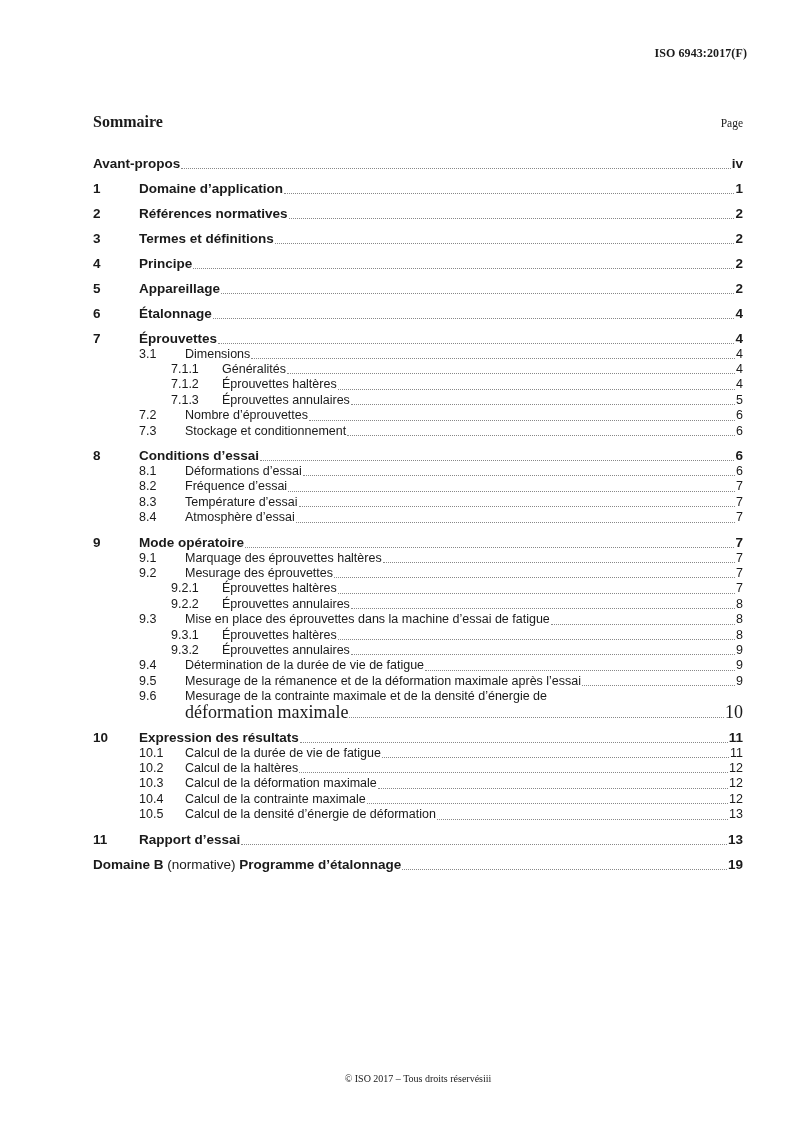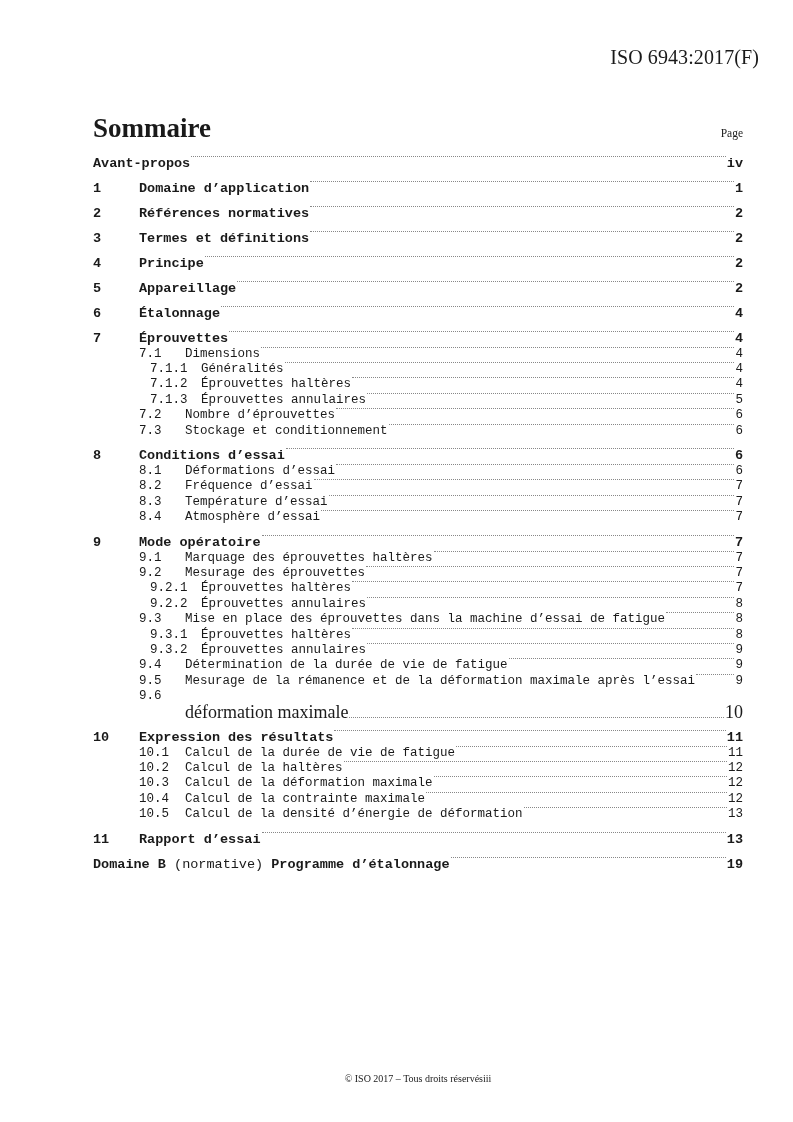--- a/index.html
+++ b/index.html
@@ -1,32 +1,32 @@
 <!DOCTYPE html>
 <html><head>
 <meta charset="utf-8">
 <style>
   html, body { margin: 0; padding: 0; background: #ffffff; }
   body { width: 793px; height: 1122px; position: relative; overflow: hidden;
          font-family: "DejaVu Serif", "Liberation Serif", serif; color: #1a1a1a; }
-  .doc-id { position: absolute; top: 46px; right: 34px; font-weight: normal; font-size: 20px;
+  .doc-id { position: absolute; top: 46px; right: 46px; font-weight: bold; font-size: 12px;
             font-family: "Liberation Serif", serif; letter-spacing: 0.1px; }
   .title-row { position: absolute; top: 113px; left: 93px; right: 50px; display: flex;
                justify-content: space-between; align-items: baseline; }
-  .page-title { font-size: 27px; font-weight: bold; font-family: "Liberation Serif", serif; }
+  .page-title { font-size: 16px; font-weight: bold; font-family: "Liberation Serif", serif; }
   .page-label { font-size: 11.5px; font-family: "Liberation Serif", serif; }
   .toc { position: absolute; top: 156px; left: 93px; right: 50px; }
-  .row { display: flex; align-items: flex-start; font-family: Liberation Mono, monospace;
+  .row { display: flex; align-items: flex-end; font-family: Liberation Sans, sans-serif;
          line-height: 15.5px; font-size: 13px; }
   .row.l1 { font-weight: bold; font-size: 13.5px; }
   .row.l2, .row.l3 { font-size: 12.5px; line-height: 15.4px; }
   .row .num { flex: 0 0 auto; }
   .row.l1 .num { width: 46px; }
   .row.l2 .num { width: 46px; margin-left: 46px; }
-  .row.l3 .num { width: 51px; margin-left: 57px; }
+  .row.l3 .num { width: 51px; margin-left: 78px; }
   .row .ttl { flex: 0 1 auto; white-space: nowrap; }
   .row .leader { flex: 1 1 auto; border-bottom: 1px dotted #888; margin: 0 1px 3px 1px;
                  min-width: 8px; height: 0; }
   .row .pg { flex: 0 0 auto; text-align: right; }
   .row .plain { font-weight: normal; }
   .gap-l1 { margin-top: 9.5px; }
   .cont-row { display: flex; align-items: baseline; font-family: "Liberation Serif", serif;
               font-size: 18px; line-height: 15.4px; }
   .cont-row .indent { width: 92px; flex: 0 0 auto; }
   .footer { position: absolute; top: 1073px; left: 93px; right: 50px; display: flex;
@@ -92,21 +92,21 @@
     <span class="pg">4</span>
   </div>
 
   <div class="row l1 gap-l1">
     <span class="num">7</span>
     <span class="ttl">Éprouvettes</span>
     <span class="leader"></span>
     <span class="pg">4</span>
   </div>
   <div class="row l2">
-    <span class="num">7.1</span>
+    <span class="num">3.1</span>
     <span class="ttl">Dimensions</span>
     <span class="leader"></span>
     <span class="pg">4</span>
   </div>
   <div class="row l3">
     <span class="num">7.1.1</span>
     <span class="ttl">Généralités</span>
     <span class="leader"></span>
     <span class="pg">4</span>
   </div>
@@ -221,20 +221,21 @@
     <span class="pg">9</span>
   </div>
   <div class="row l2">
     <span class="num">9.5</span>
     <span class="ttl">Mesurage de la rémanence et de la déformation maximale après l’essai</span>
     <span class="leader"></span>
     <span class="pg">9</span>
   </div>
   <div class="row l2">
     <span class="num">9.6</span>
+    <span class="ttl">Mesurage de la contrainte maximale et de la densité d’énergie de</span>
   </div>
   <div class="cont-row">
     <span class="indent"></span>
     <span class="ttl">déformation maximale</span>
     <span class="leader" style="flex:1 1 auto;border-bottom:1px dotted #888;margin:0 1px 3px 1px;height:0;"></span>
     <span class="pg">10</span>
   </div>
 
   <div class="row l1 gap-l1">
     <span class="num">10</span>

